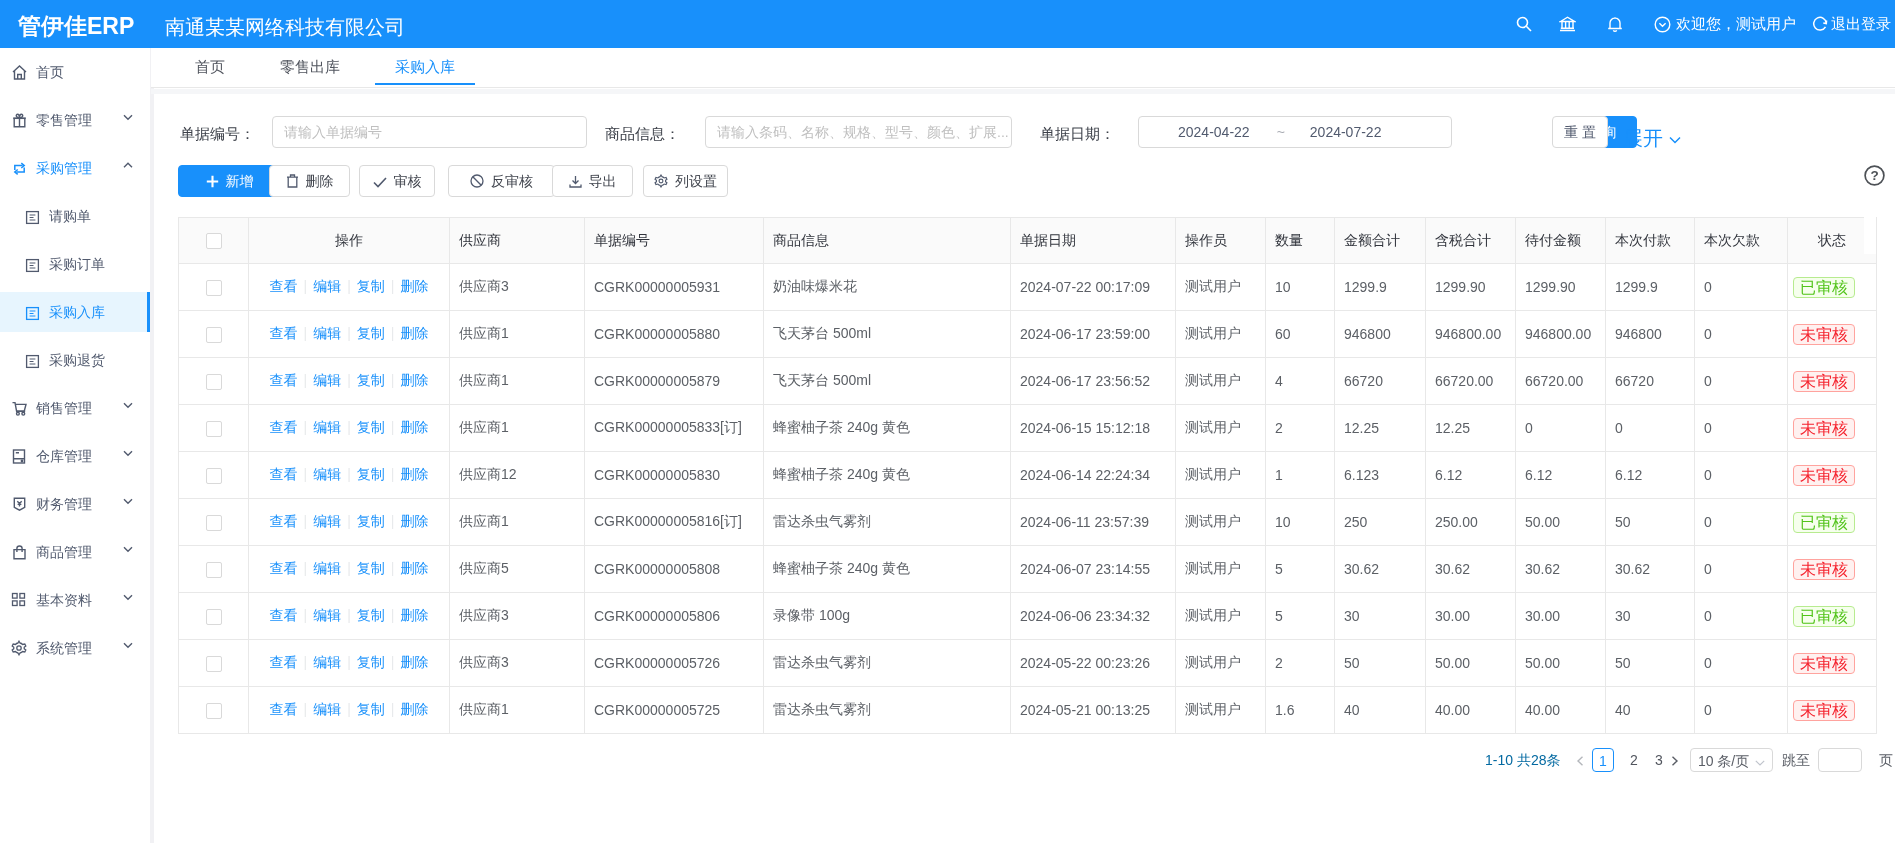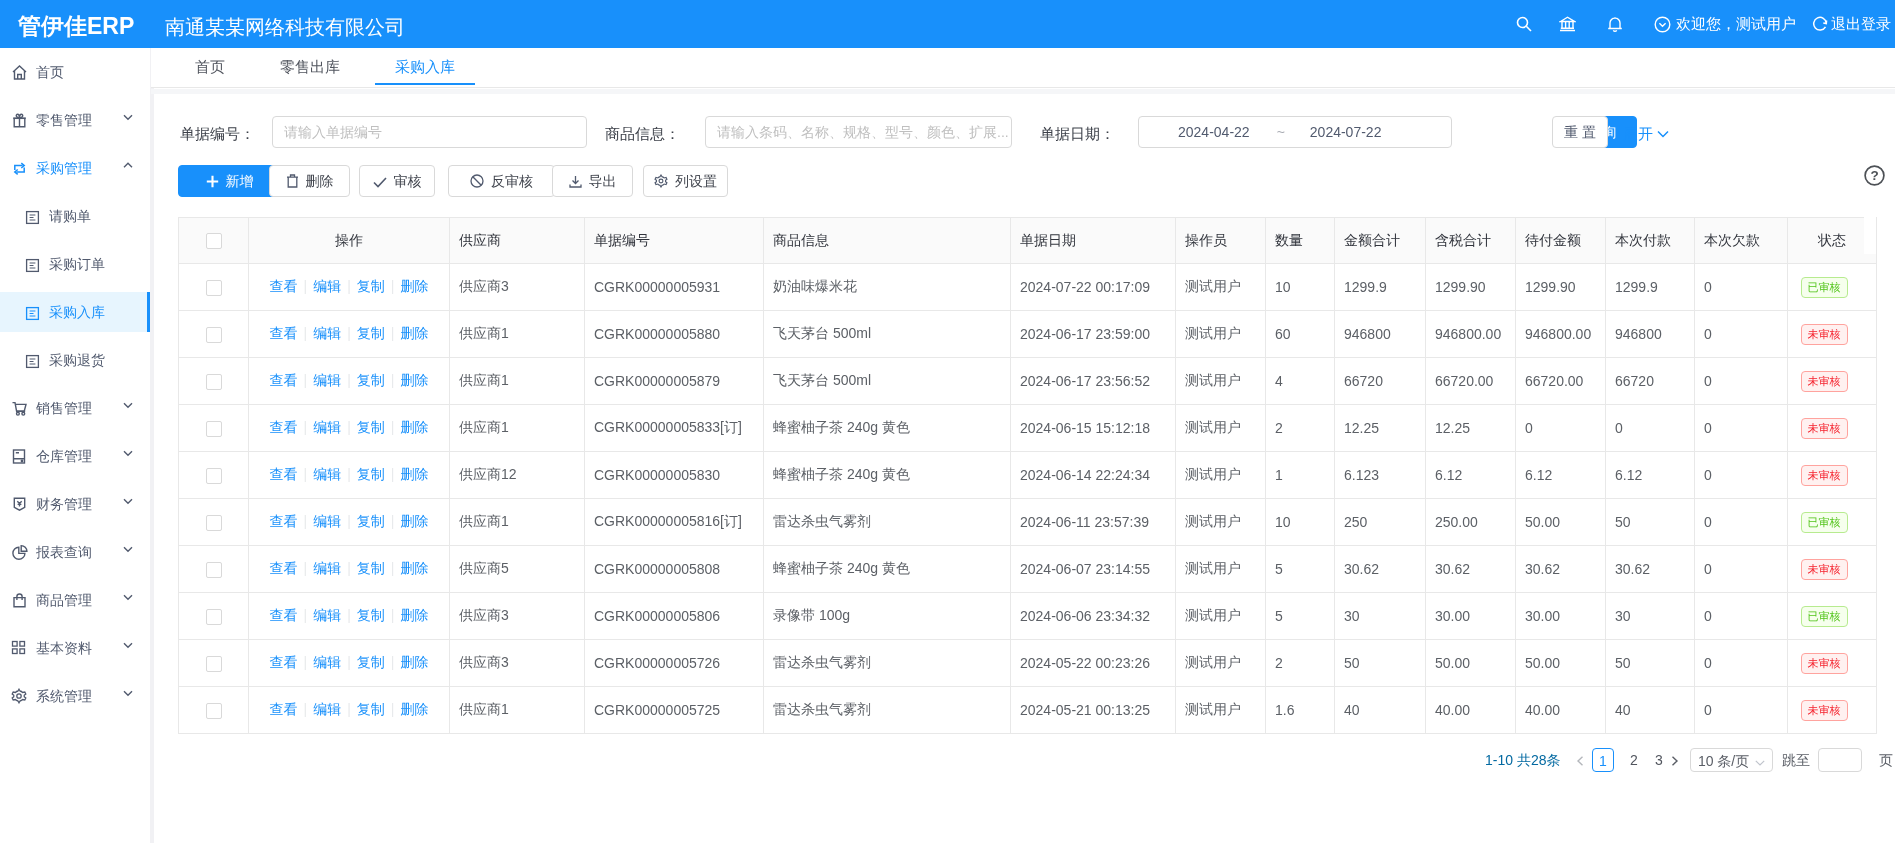--- a/index.html
+++ b/index.html
@@ -46,21 +46,21 @@
 .tbtn.primary { background:#1890fb; border-color:#1890fb; color:#fff; }
 
 
 #tbl { position:absolute; left:178px; top:207px; border-collapse:collapse; table-layout:fixed; width:1698px; font-size:14px; color:#5c6066;margin-top:10px; }
 #tbl th { background:#fafafa; font-weight:500; color:#31343c; height:46px; border:1px solid #e8e8e8; text-align:left; padding:0 0 0 9px; }
 #tbl td { height:47px; border:1px solid #e8e8e8; padding:0 0 0 9px; background:#fff; }
 #tbl th.c, #tbl td.c { text-align:center; padding:0; }
 #tbl a { color:#1890fb; text-decoration:none; }
 .sep { color:#e8eaec; padding:0 6px; }
 .cb { display:inline-block; width:16px; height:16px; border:1px solid #d9d9d9; border-radius:2px; background:#fff; vertical-align:middle; }
-.tag { display:inline-block; height:21px; line-height:19px; padding:0 6px; border-radius:4px; font-size:11px; }
+.tag { display:inline-block; height:21px; line-height:19px; padding:0 6px; border-radius:4px; font-size:16px; }
 .tag.g { color:#52c41a; background:#f6ffed; border:1px solid #b7eb8f; }
 .tag.r { color:#f5222d; background:#fff1f0; border:1px solid #ffa39e; }
 
 
 #pager { position:absolute; top:748px; left:1485px; width:410px; height:24px; font-size:14px; color:#51555e; }
 .pg { position:absolute; top:0; height:24px; line-height:24px; }
 .pgbox { width:22px; text-align:center; border:1px solid #d9d9d9; border-radius:4px; background:#fff; }
 .pgbox.on { border-color:#1890fb; color:#1890fb; }
 </style>
 </head>
@@ -173,30 +173,20 @@
     <svg class="chev" width="10" height="7" viewBox="0 0 10 7" fill="none" stroke="#515a6e" stroke-width="1.4">
         <path d="M1 1.2 L5 5.2 L9 1.2"></path>
       </svg>
     </div>
   <div class="mi">
       <svg width="17" height="17" viewBox="0 0 17 17" fill="none" stroke="#515a6e" stroke-width="1.4">
         <path d="M3.3 2.2 H13.7 V11.4 L8.5 14.2 L3.3 11.4 Z"></path>
         <path d="M6.3 5.2 L8.5 7.4 L10.7 5.2 M8.5 7.4 V10.6 M6.6 8.4 H10.4"></path>
       </svg>
       <span class="txt">财务管理</span>
-    <svg class="chev" width="10" height="7" viewBox="0 0 10 7" fill="none" stroke="#515a6e" stroke-width="1.4">
-        <path d="M1 1.2 L5 5.2 L9 1.2"></path>
-      </svg>
-    </div>
-  <div class="mi">
-      <svg width="17" height="17" viewBox="0 0 17 17" fill="none" stroke="#515a6e" stroke-width="1.4">
-        <path d="M7.8 3.3 A6 6 0 1 0 13.9 9.4 H7.8 Z"></path>
-        <path d="M10.2 1.6 A5.8 5.8 0 0 1 15.9 7.3 H10.2 Z"></path>
-      </svg>
-      <span class="txt">报表查询</span>
     <svg class="chev" width="10" height="7" viewBox="0 0 10 7" fill="none" stroke="#515a6e" stroke-width="1.4">
         <path d="M1 1.2 L5 5.2 L9 1.2"></path>
       </svg>
     </div>
   <div class="mi">
       <svg width="17" height="17" viewBox="0 0 17 17" fill="none" stroke="#515a6e" stroke-width="1.4">
         <path d="M3 5.6 H14 V14.8 H3 Z"></path>
         <path d="M5.9 8 V4.6 a2.6 2.6 0 0 1 5.2 0 V8"></path>
       </svg>
       <span class="txt">商品管理</span>
@@ -235,21 +225,21 @@
 <div class="flabel" style="left:180px">单据编号：</div>
 <div class="finput" style="left:272px;width:315px">请输入单据编号</div>
 <div class="flabel" style="left:605px">商品信息：</div>
 <div class="finput" style="left:705px;width:307px">请输入条码、名称、规格、型号、颜色、扩展...</div>
 <div class="flabel" style="left:1040px">单据日期：</div>
 <div class="finput" style="left:1138px;width:314px;color:#515a6e;padding:0 0 0 39px">
   <span>2024-04-22</span><span style="color:#a8abb2;margin:0 25px 0 27px">~</span><span>2024-07-22</span>
 </div>
 <div class="btn primary" style="left:1564px;width:73px">查 询</div>
 <div class="btn" style="left:1552px;width:56px">重 置</div>
-<div style="position:absolute;left:1623px;top:125px;font-size:15px;color:#1890fb">展开 <svg width="12" height="8" viewBox="0 0 12 8" fill="none" stroke="#1890fb" stroke-width="1.5" style="vertical-align:1px">
+<div style="position:absolute;left:1623px;top:125px;font-size:20px;color:#1890fb">展开 <svg width="12" height="8" viewBox="0 0 12 8" fill="none" stroke="#1890fb" stroke-width="1.5" style="vertical-align:1px">
       <path d="M1 1.5 L6 6.5 L11 1.5"></path>
     </svg></div>
 
 <div class="tbtn primary" style="left:178px;width:103px"><svg width="13" height="13" viewBox="0 0 13 13" fill="none" stroke="#fff" stroke-width="2.1">
       <path d="M6.5 0.8 V12.2 M0.8 6.5 H12.2"></path>
     </svg>新增</div>
 <div class="tbtn" style="left:269px;width:81px"><svg width="13" height="14" viewBox="0 0 13 14" fill="none" stroke="#515a6e" stroke-width="1.3">
       <path d="M1 3.2 H12 M4.5 3 V1 H8.5 V3 M2.2 3.4 V13 H10.8 V3.4"></path>
     </svg>删除</div>
 <div class="tbtn" style="left:359px;width:76px"><svg width="14" height="11" viewBox="0 0 14 11" fill="none" stroke="#515a6e" stroke-width="1.6">

